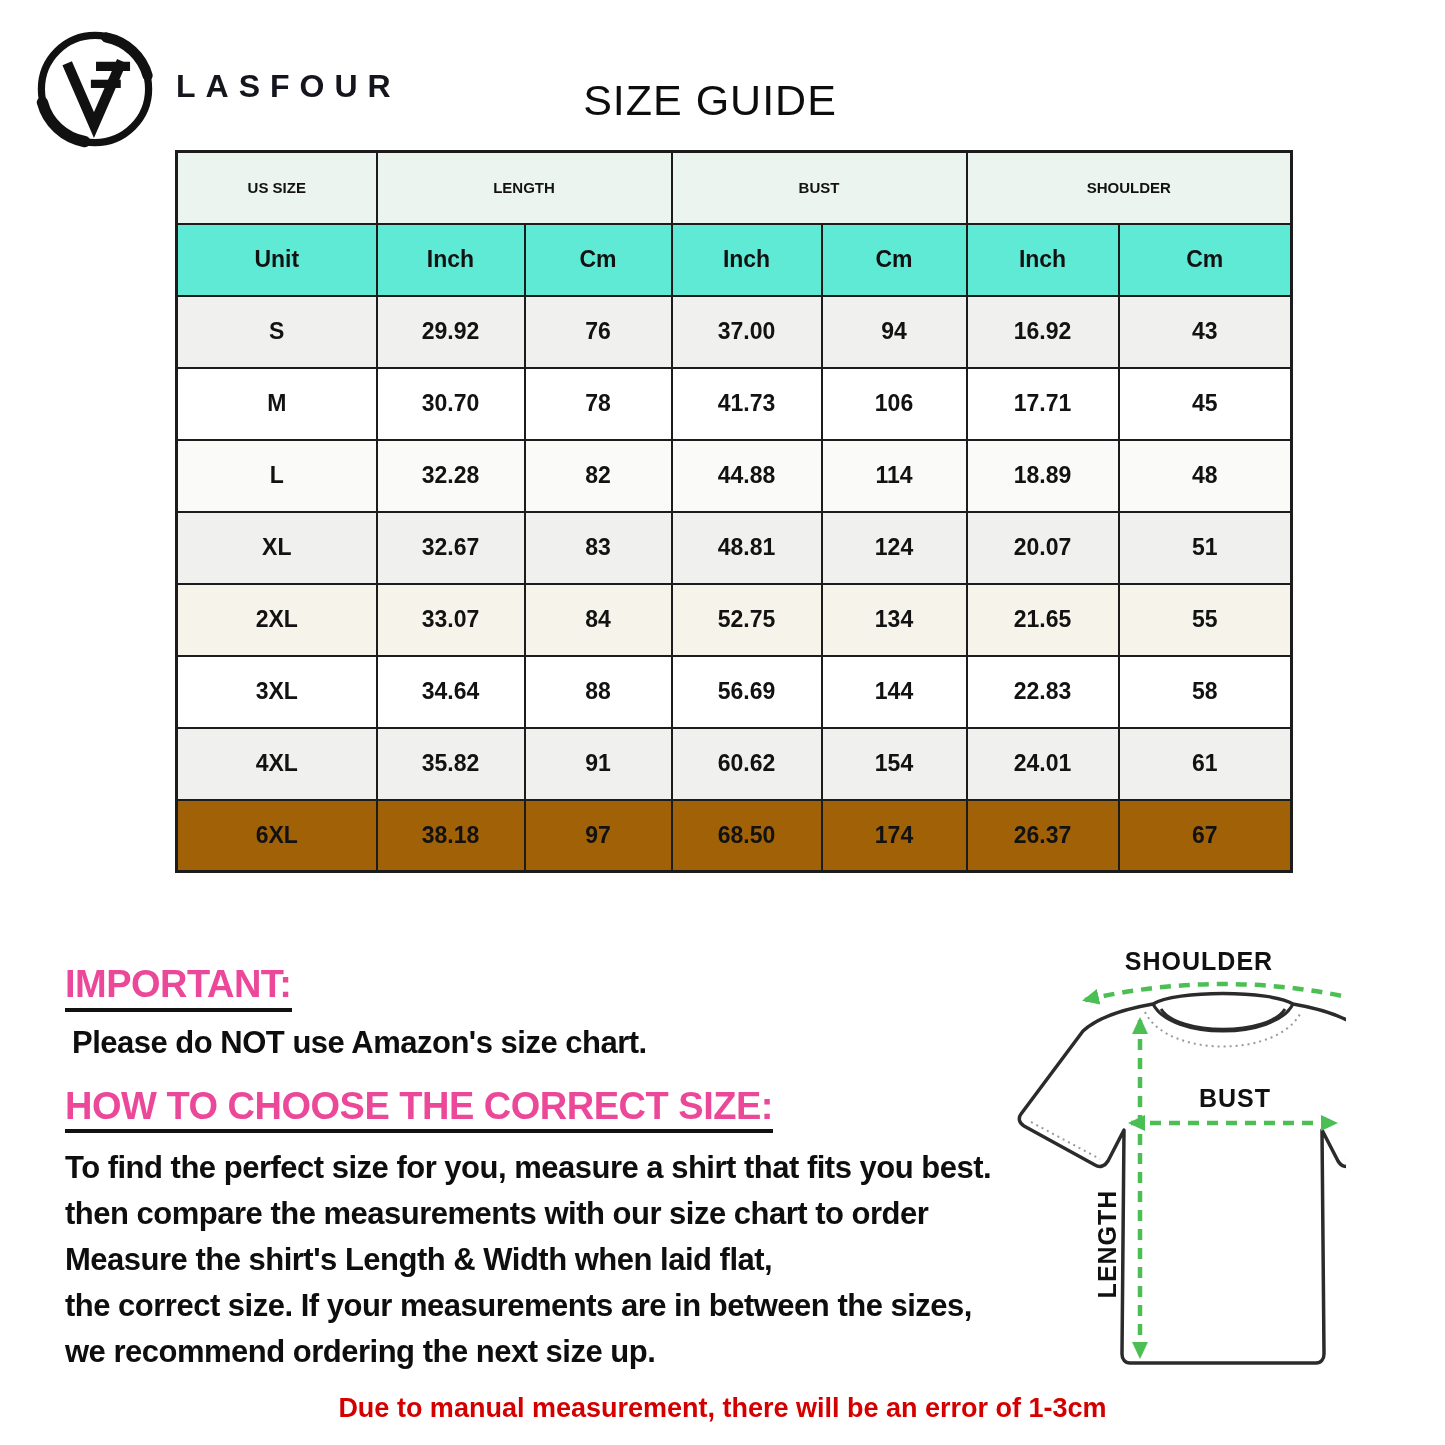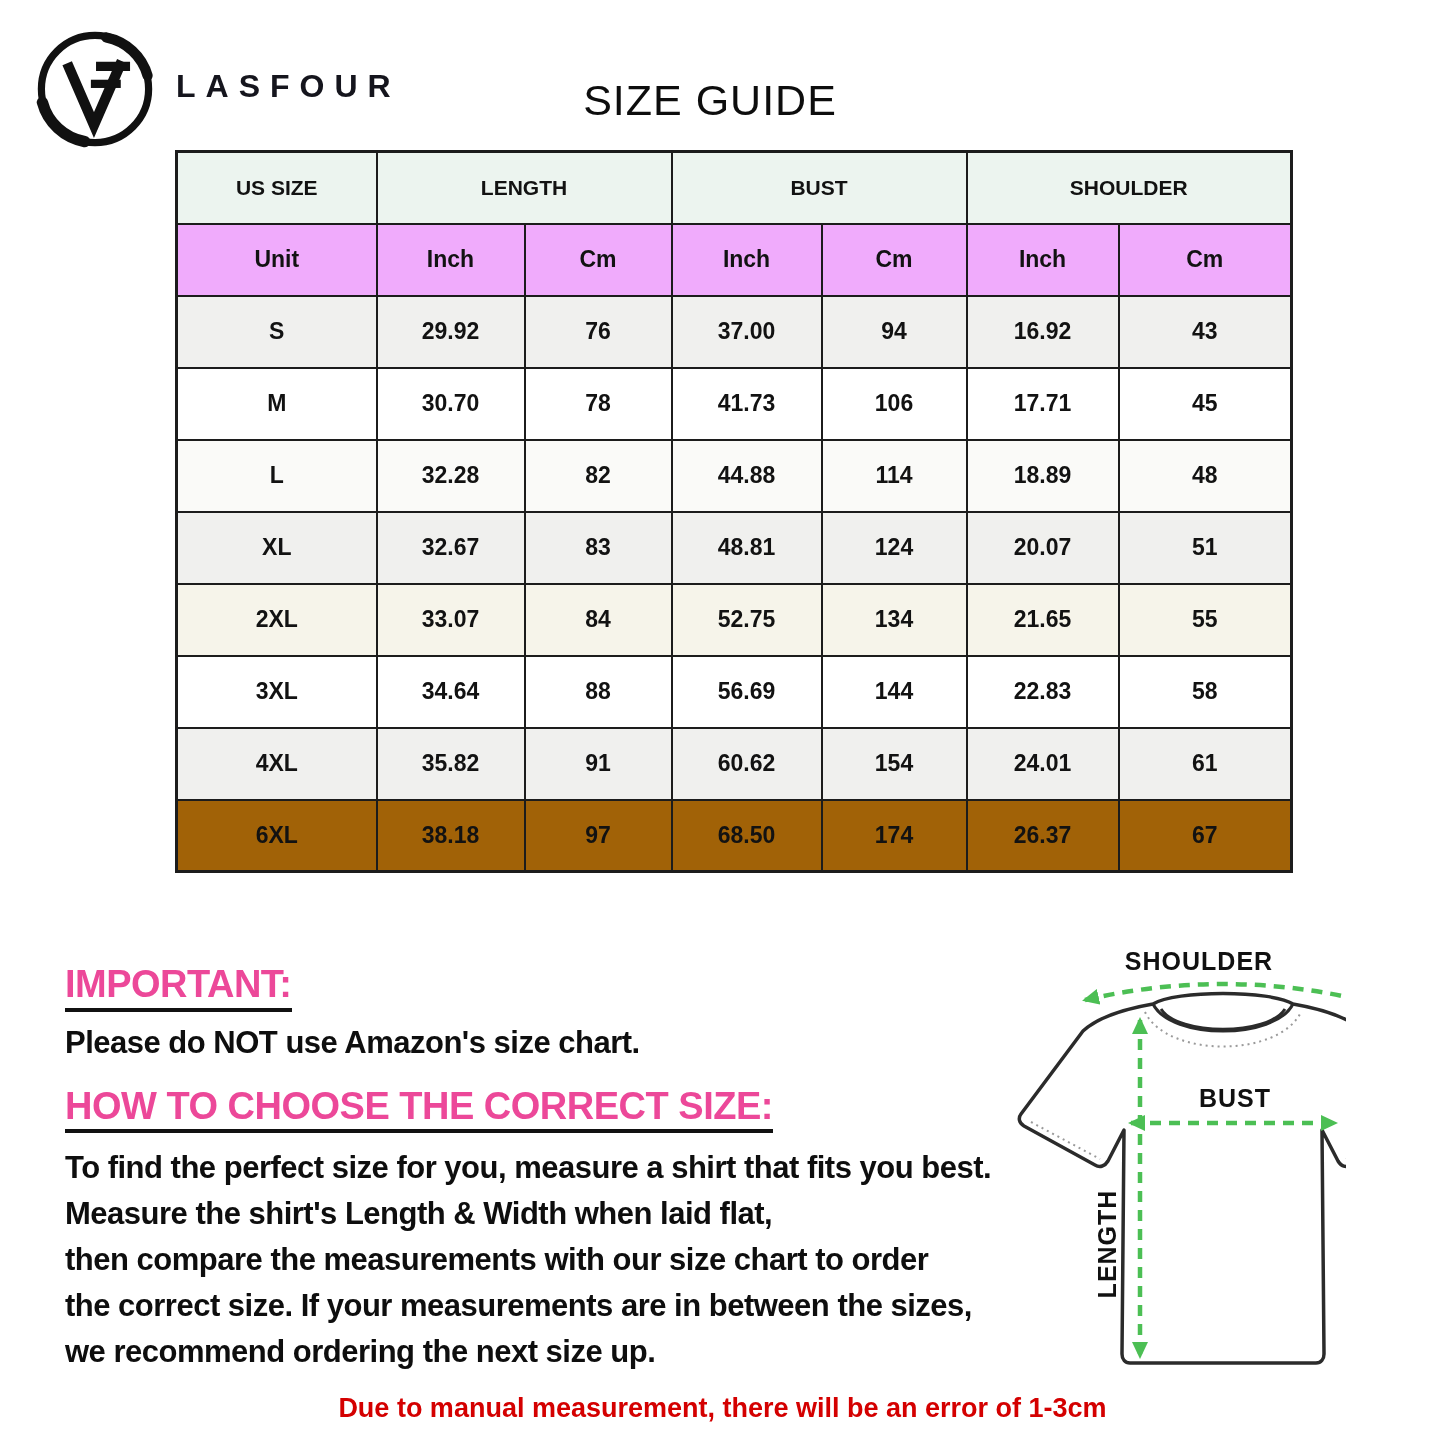--- a/index.html
+++ b/index.html
@@ -21,29 +21,29 @@
   .page-title{position:absolute;left:430px;top:76px;width:560px;text-align:center;
               font-size:43px;font-weight:normal;letter-spacing:1px;color:#0d0d0d;}
 
   
   table.size-table{position:absolute;left:175px;top:150px;width:1115px;
                    border-collapse:collapse;border:3px solid var(--border);
                    table-layout:fixed;}
   .size-table th,.size-table td{border:2.5px solid var(--border);text-align:center;
                    vertical-align:middle;font-weight:bold;font-size:23px;color:#121212;
                    height:72px;padding:0;}
-  .size-table .group-row th{background:var(--mint);font-size:21px;}
-  .size-table .unit-row th{background:#f0abfc;}
+  .size-table .group-row th{background:var(--mint);font-size:15px;}
+  .size-table .unit-row th{background:#5eead4;}
 
   
   .notes{position:absolute;left:65px;top:963px;width:1000px;}
   .note-heading{display:inline-block;font-size:38px;font-weight:bold;letter-spacing:-0.5px;
                 border-bottom:4px solid #111;padding-bottom:1px;line-height:1.15;color:#ec4899;}
   .note-sub{margin-top:13px;font-size:31px;font-weight:bold;letter-spacing:-0.5px;
-            white-space:nowrap;color:#0e0e0e;}
+            white-space:nowrap;color:#0e0e0e;margin-left:7px;}
   .note-gap{margin-top:24px;}
   .note-par{margin-top:12px;}
   .note-line{font-size:31px;font-weight:bold;letter-spacing:-0.5px;line-height:46px;
              white-space:nowrap;color:#0e0e0e;}
 
   
   .diagram{position:absolute;left:1003px;top:946px;width:440px;height:452px;}
   .diagram svg{width:100%;height:100%;}
   .tee-outline{fill:#ffffff;stroke:#2b2b2b;stroke-width:3.5;stroke-linejoin:round;}
   .tee-line{fill:none;stroke:#2b2b2b;stroke-width:3;}
@@ -176,22 +176,22 @@
         </tr>
       </tbody>
   </table>
 
   <div class="notes">
     <div class="note-heading">IMPORTANT:</div>
     <div class="note-sub">Please do NOT use Amazon's size chart.</div>
     <div class="note-heading note-gap">HOW TO CHOOSE THE CORRECT SIZE:</div>
     <div class="note-par">
       <div class="note-line">To find the perfect size for you, measure a shirt that fits you best.</div>
+      <div class="note-line">then compare the measurements with our size chart to order</div>
       <div class="note-line">Measure the shirt's Length &amp; Width when laid flat,</div>
-      <div class="note-line">then compare the measurements with our size chart to order</div>
       <div class="note-line">the correct size. If your measurements are in between the sizes,</div>
       <div class="note-line">we recommend ordering the next size up.</div>
     </div>
   </div>
 
   <div class="diagram">
     <svg viewBox="0 0 440 452">
       <defs>
         <marker id="ah" markerUnits="userSpaceOnUse" markerWidth="18" markerHeight="16" refX="14" refY="8" orient="auto-start-reverse">
           <path class="arrow-head" d="M0,0 L17,8 L0,16 Z"></path>

